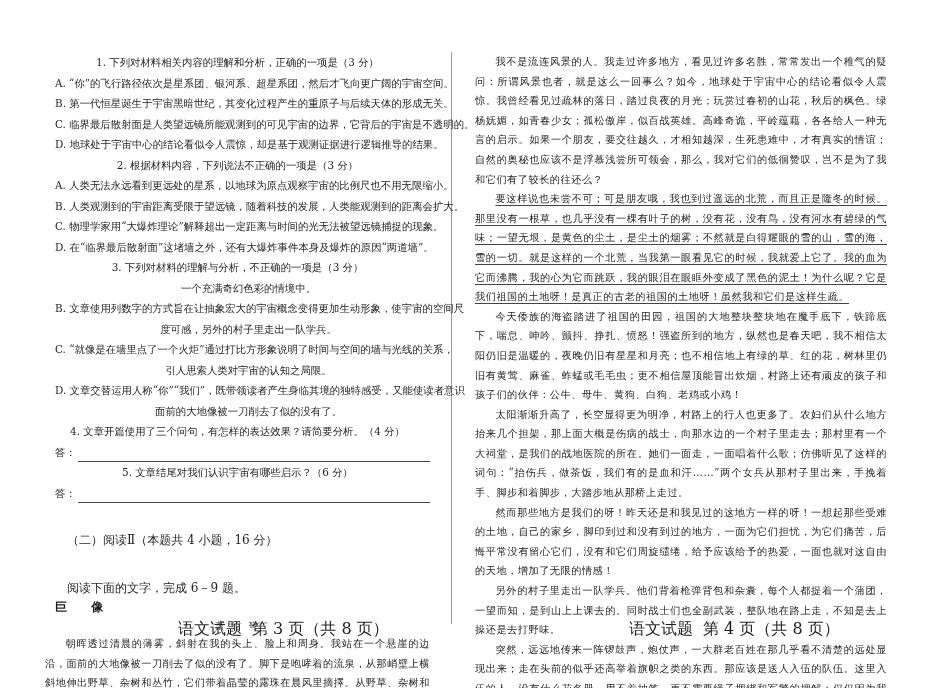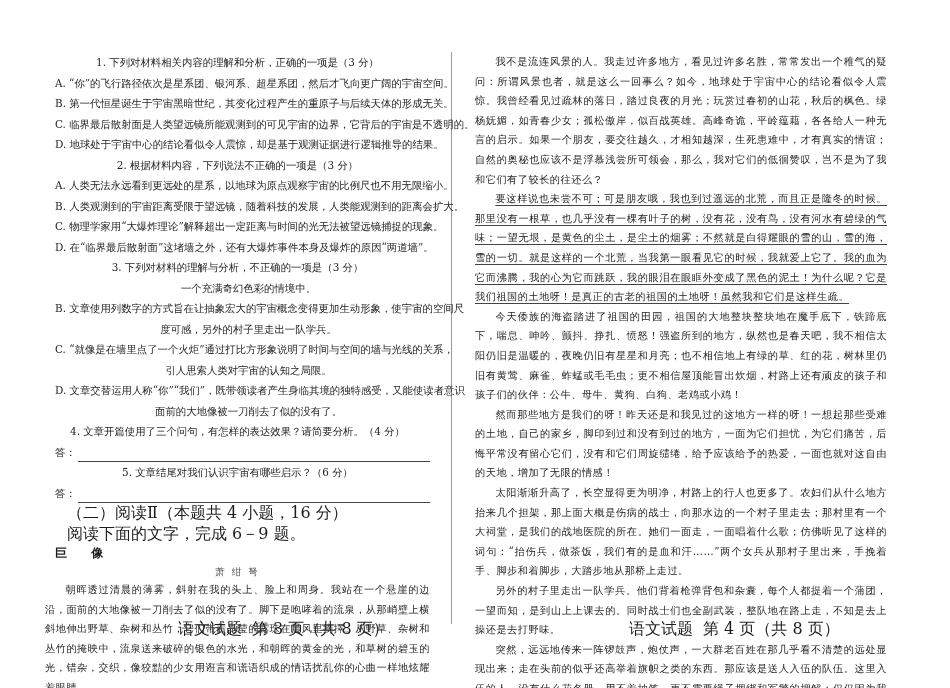--- a/index.html
+++ b/index.html
@@ -17,21 +17,21 @@
   }
   .q { font-size: 10.4px; line-height: 20.5px; white-space: nowrap; text-align: center; }
   .q.stem { padding-left: 0; }
   .q.opt { padding-left: 10px; }
   .q.opt-cont { padding-left: 22px; }
   .answer-line {
     display: flex; align-items: flex-end; font-size: 10.4px; line-height: 20.5px;
     padding-left: 10px;
   }
   .answer-line .rule { flex: 1; border-bottom: 1px solid #444; height: 14px; margin-left: 2px; }
-  .section-head { font-size: 16px; line-height: 20.5px; padding-left: 22px; white-space: nowrap; }
+  .section-head { font-size: 12px; line-height: 20.5px; padding-left: 22px; white-space: nowrap; margin-top: 27px; }
   .essay-title {
     text-align: left; font-size: 12px; font-weight: bold; line-height: 19px;
     letter-spacing: 10px; padding-left: 10px; font-family: "DejaVu Sans", sans-serif;
   }
   .essay-author { text-align: center; font-size: 9.5px; line-height: 17px; color: #555; letter-spacing: 2px; }
   .para {
     font-size: 10.2px; line-height: 19.5px; text-indent: 2em; text-align: justify;
     margin: 0; letter-spacing: 0.5px;
   }
   .right .para { line-height: 19.6px; }
@@ -92,22 +92,22 @@
   <div class="essay-title">巨 像</div>
   <div class="essay-author">萧 绀 弩</div>
   <p class="para">朝晖透过清晨的薄雾，斜射在我的头上、脸上和周身。我站在一个悬崖的边沿，面前的大地像被一刀削去了似的没有了。脚下是咆哮着的流泉，从那峭壁上横斜地伸出野草、杂树和丛竹，它们带着晶莹的露珠在晨风里摘擇。从野草、杂树和丛竹的掩映中，流泉送来破碎的银色的水光，和朝晖的黄金的光，和草树的碧玉的光，错杂，交织，像狡黠的少女用诳言和谎语织成的情话扰乱你的心曲一样地炫耀着眼睛。</p>
 
 </div>
 
 <div class="page right">
   <p class="para">我不是流连风景的人。我走过许多地方，看见过许多名胜，常常发出一个稚气的疑问：所谓风景也者，就是这么一回事么？如今，地球处于宇宙中心的结论看似令人震惊。我曾经看见过疏林的落日，踏过良夜的月光；玩赏过春初的山花，秋后的枫色。绿杨妩媚，如青春少女；孤松傲岸，似百战英雄。高峰奇诡，平岭蕴藉，各各给人一种无言的启示。如果一个朋友，要交往越久，才相知越深，生死患难中，才有真实的情谊；自然的奥秘也应该不是浮慕浅尝所可领会，那么，我对它们的低徊赞叹，岂不是为了我和它们有了较长的往还么？</p>
   <p class="para"><span class="ul">要这样说也未尝不可；可是朋友哦，我也到过遥远的北荒，而且正是隆冬的时候。那里没有一根草，也几乎没有一棵有叶子的树，没有花，没有鸟，没有河水有碧绿的气味；一望无垠，是黄色的尘土，是尘土的烟雾；不然就是白得耀眼的雪的山，雪的海，雪的一切。就是这样的一个北荒，当我第一眼看见它的时候，我就爱上它了。我的血为它而沸腾，我的心为它而跳跃，我的眼泪在眼眶外变成了黑色的泥土！为什么呢？它是我们祖国的土地呀！是真正的古老的祖国的土地呀！虽然我和它们是这样生疏。</span></p>
   <p class="para">今天倭族的海盗踏进了祖国的田园，祖国的大地整块整块地在魔手底下，铁蹄底下，喘息、呻吟、颤抖、挣扎、愤怒！强盗所到的地方，纵然也是春天吧，我不相信太阳仍旧是温暖的，夜晚仍旧有星星和月亮；也不相信地上有绿的草、红的花，树林里仍旧有黄莺、麻雀、蚱蜢或毛毛虫；更不相信屋顶能冒出炊烟，村路上还有顽皮的孩子和孩子们的伙伴：公牛、母牛、黄狗、白狗、老鸡或小鸡！</p>
+  <p class="para">太阳渐渐升高了，长空显得更为明净，村路上的行人也更多了。农妇们从什么地方抬来几个担架，那上面大概是伤病的战士，向那水边的一个村子里走去；那村里有一个大祠堂，是我们的战地医院的所在。她们一面走，一面唱着什么歌；仿佛听见了这样的词句：“抬伤兵，做茶饭，我们有的是血和汗……”两个女兵从那村子里出来，手挽着手、脚步和着脚步，大踏步地从那桥上走过。</p>
   <p class="para">然而那些地方是我们的呀！昨天还是和我见过的这地方一样的呀！一想起那些受难的土地，自己的家乡，脚印到过和没有到过的地方，一面为它们担忧，为它们痛苦，后悔平常没有留心它们，没有和它们周旋缱绻，给予应该给予的热爱，一面也就对这自由的天地，增加了无限的情感！</p>
-  <p class="para">太阳渐渐升高了，长空显得更为明净，村路上的行人也更多了。农妇们从什么地方抬来几个担架，那上面大概是伤病的战士，向那水边的一个村子里走去；那村里有一个大祠堂，是我们的战地医院的所在。她们一面走，一面唱着什么歌；仿佛听见了这样的词句：“抬伤兵，做茶饭，我们有的是血和汗……”两个女兵从那村子里出来，手挽着手、脚步和着脚步，大踏步地从那桥上走过。</p>
   <p class="para">另外的村子里走出一队学兵。他们背着枪弹背包和杂囊，每个人都提着一个蒲团，一望而知，是到山上上课去的。同时战士们也全副武装，整队地在路上走，不知是去上操还是去打野味。</p>
   <p class="para">突然，远远地传来一阵锣鼓声，炮仗声，一大群老百姓在那几乎看不清楚的远处显现出来；走在头前的似乎还高举着旗帜之类的东西。那应该是送人入伍的队伍。这里入伍的人，没有什么花名册，用不着抽签，更不需要绳子捆绑和军警的押解；仅仅因为我们的部队没有征发他们的财物，不少给做生意的人们的钱……每回送来，又都像办什么喜事似的热闹。</p>
 
 </div>
 
 <div class="footer l">
   <span>语文试题</span><span>第 3 页（共 8 页）</span>
 </div>
 <div class="footer r">
   <span>语文试题</span><span>第 4 页（共 8 页）</span>

